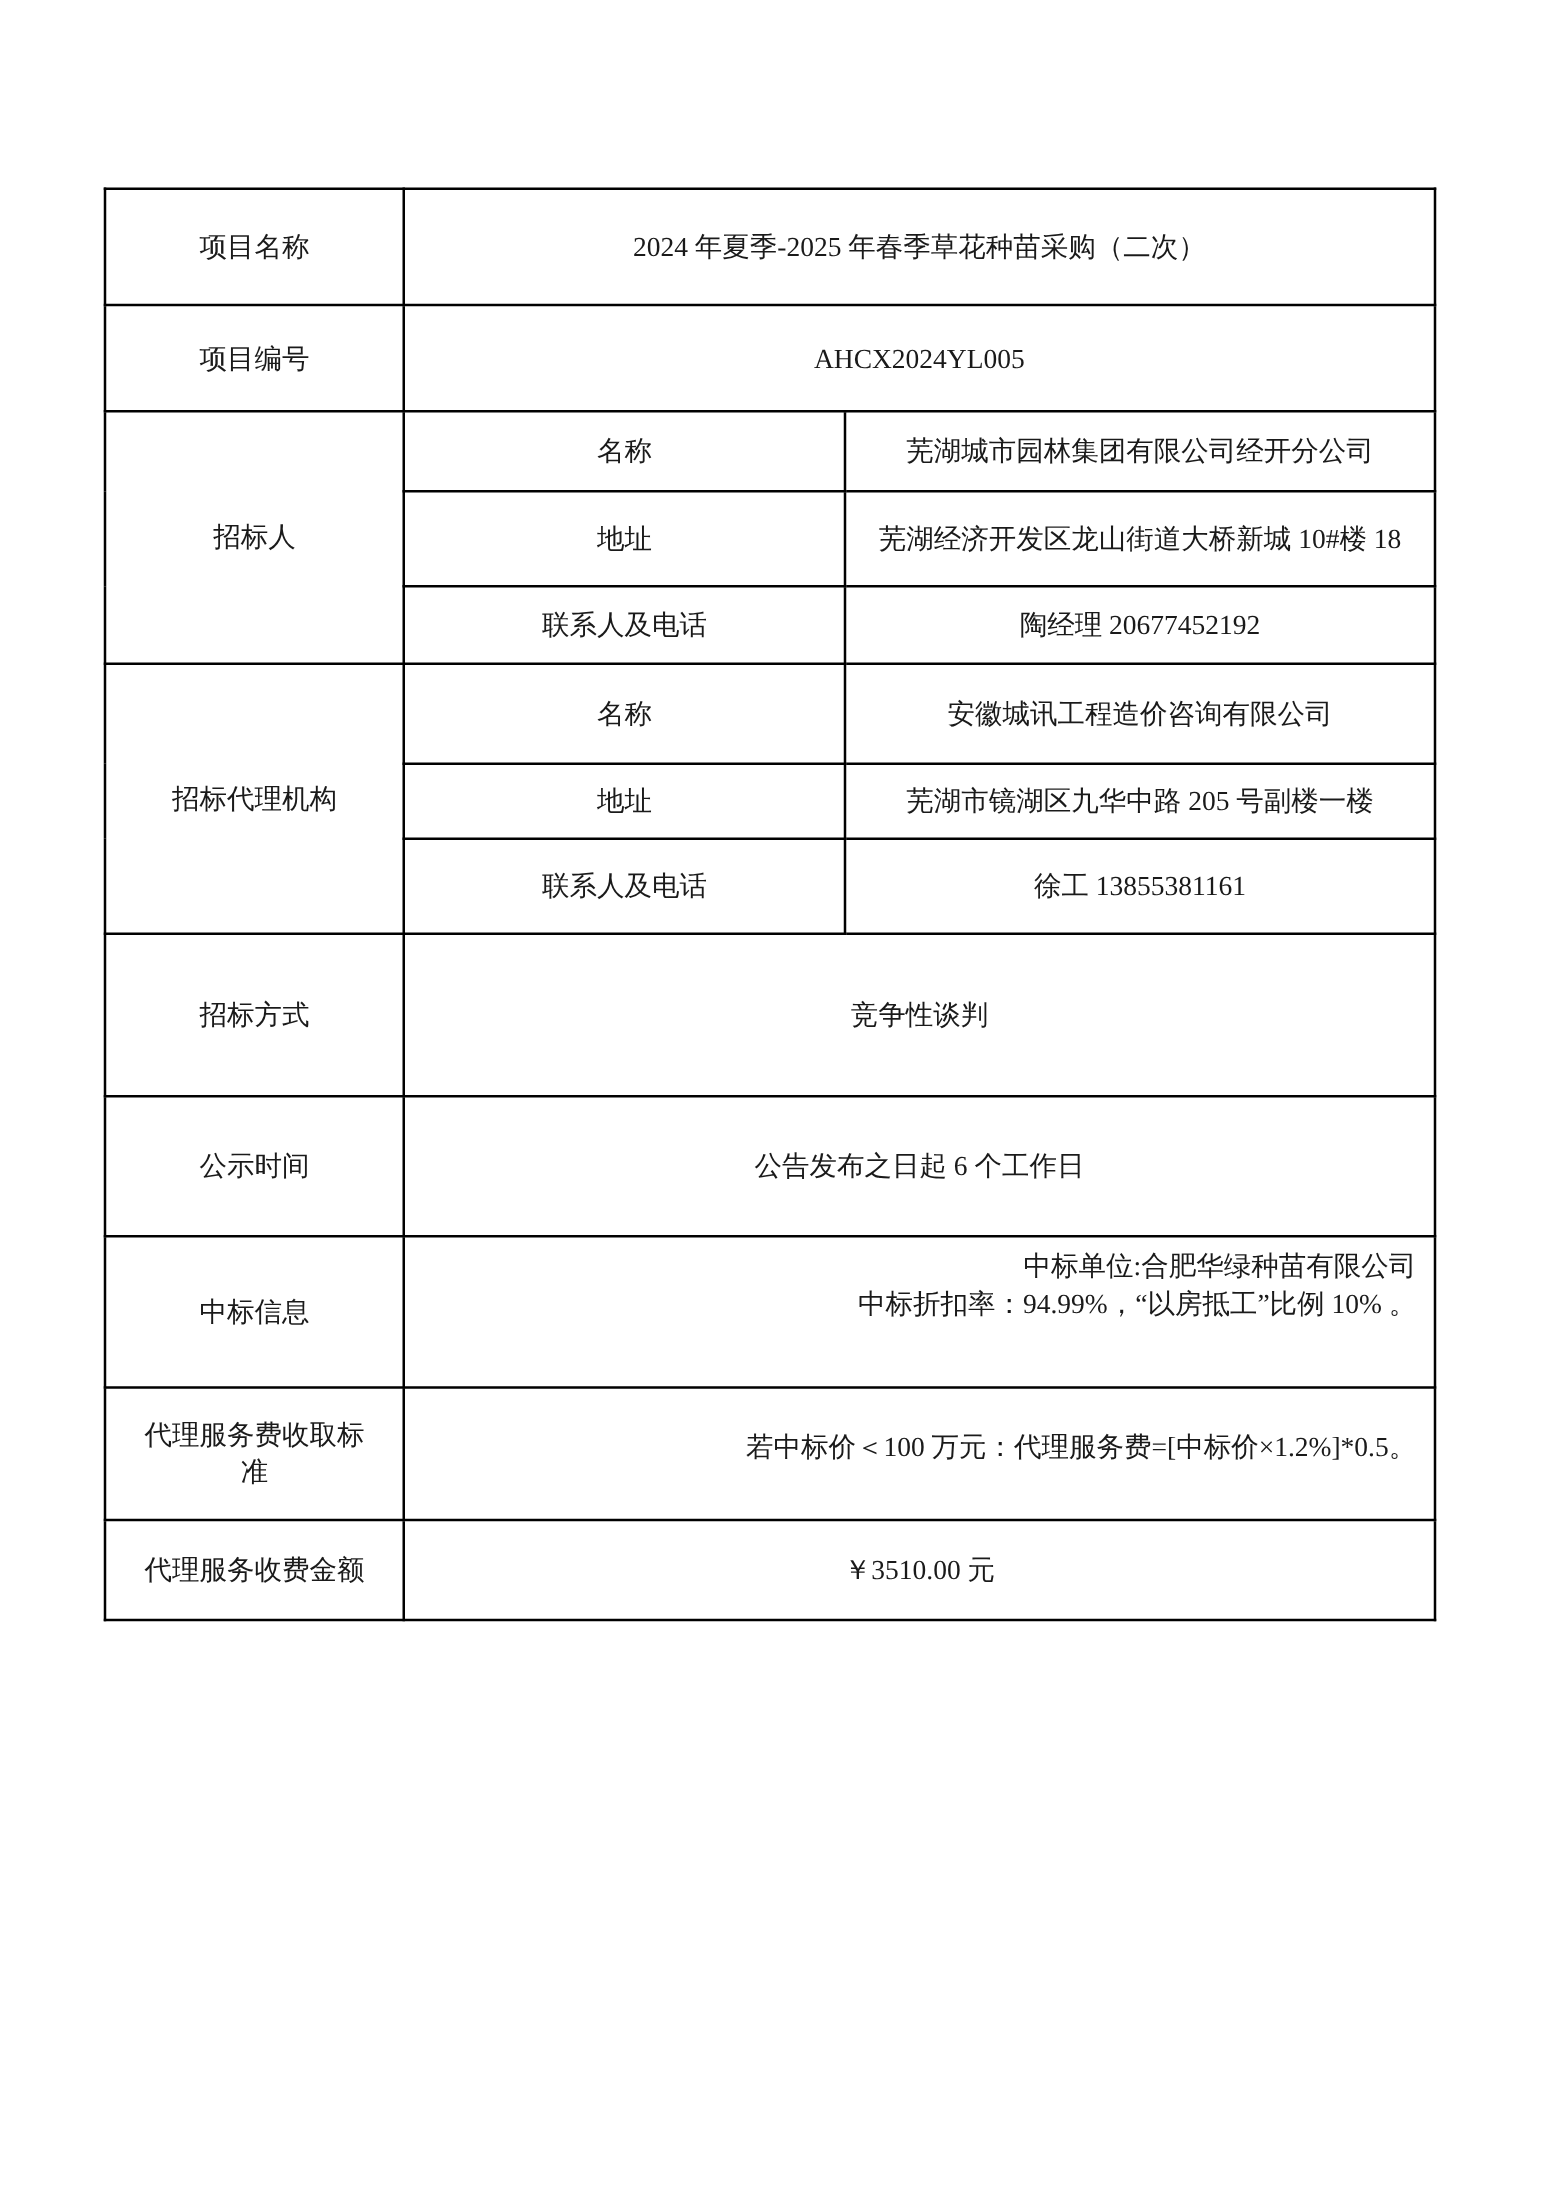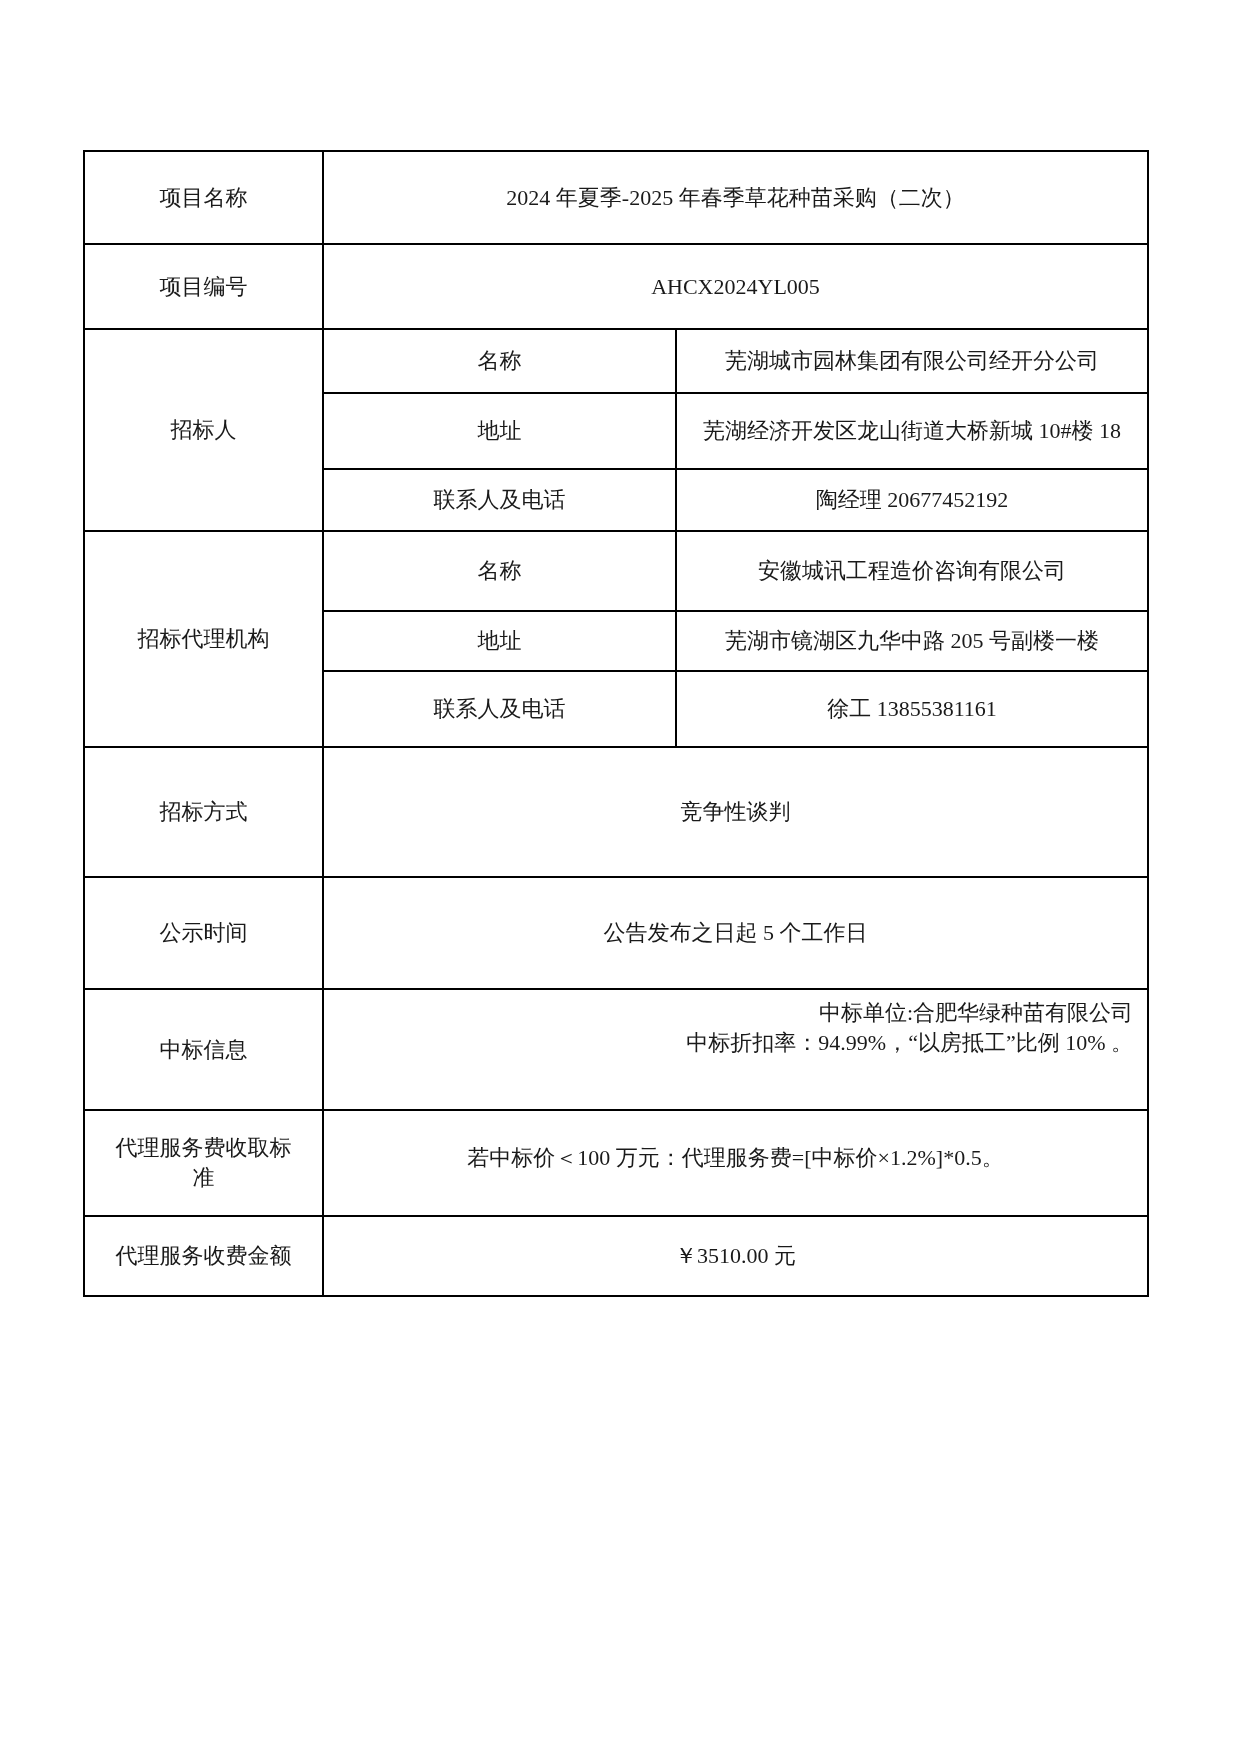--- a/index.html
+++ b/index.html
@@ -34,21 +34,21 @@
   td.lbl {
     padding: 0 26px;
     margin-left: 48px;
   }
   td.val-left-top {
     text-align: right;
     vertical-align: top;
     padding: 8px 14px 0 14px;
   }
   td.val-left-mid {
-    text-align: center;
+    text-align: right;
     vertical-align: top;
     padding: 32px 14px 0 14px;
   }
 </style>
 </head>
 <body>
 
 <table class="doc-table">
   <colgroup>
     <col style="width:239px">
@@ -89,21 +89,21 @@
     <tr style="height:76px">
       <td>联系人及电话</td>
       <td>徐工 13855381161</td>
     </tr>
     <tr style="height:130px">
       <td class="lbl">招标方式</td>
       <td colspan="2">竞争性谈判</td>
     </tr>
     <tr style="height:112px">
       <td class="lbl">公示时间</td>
-      <td colspan="2">公告发布之日起 5 个工作日</td>
+      <td colspan="2">公告发布之日起 6 个工作日</td>
     </tr>
     <tr style="height:121px">
       <td class="lbl">中标信息</td>
       <td colspan="2" class="val-left-top">
         <div>中标单位:合肥华绿种苗有限公司</div>
         <div>中标折扣率：94.99%，“以房抵工”比例 10% 。</div>
       </td>
     </tr>
     <tr style="height:106px">
       <td class="lbl">代理服务费收取标准</td>

